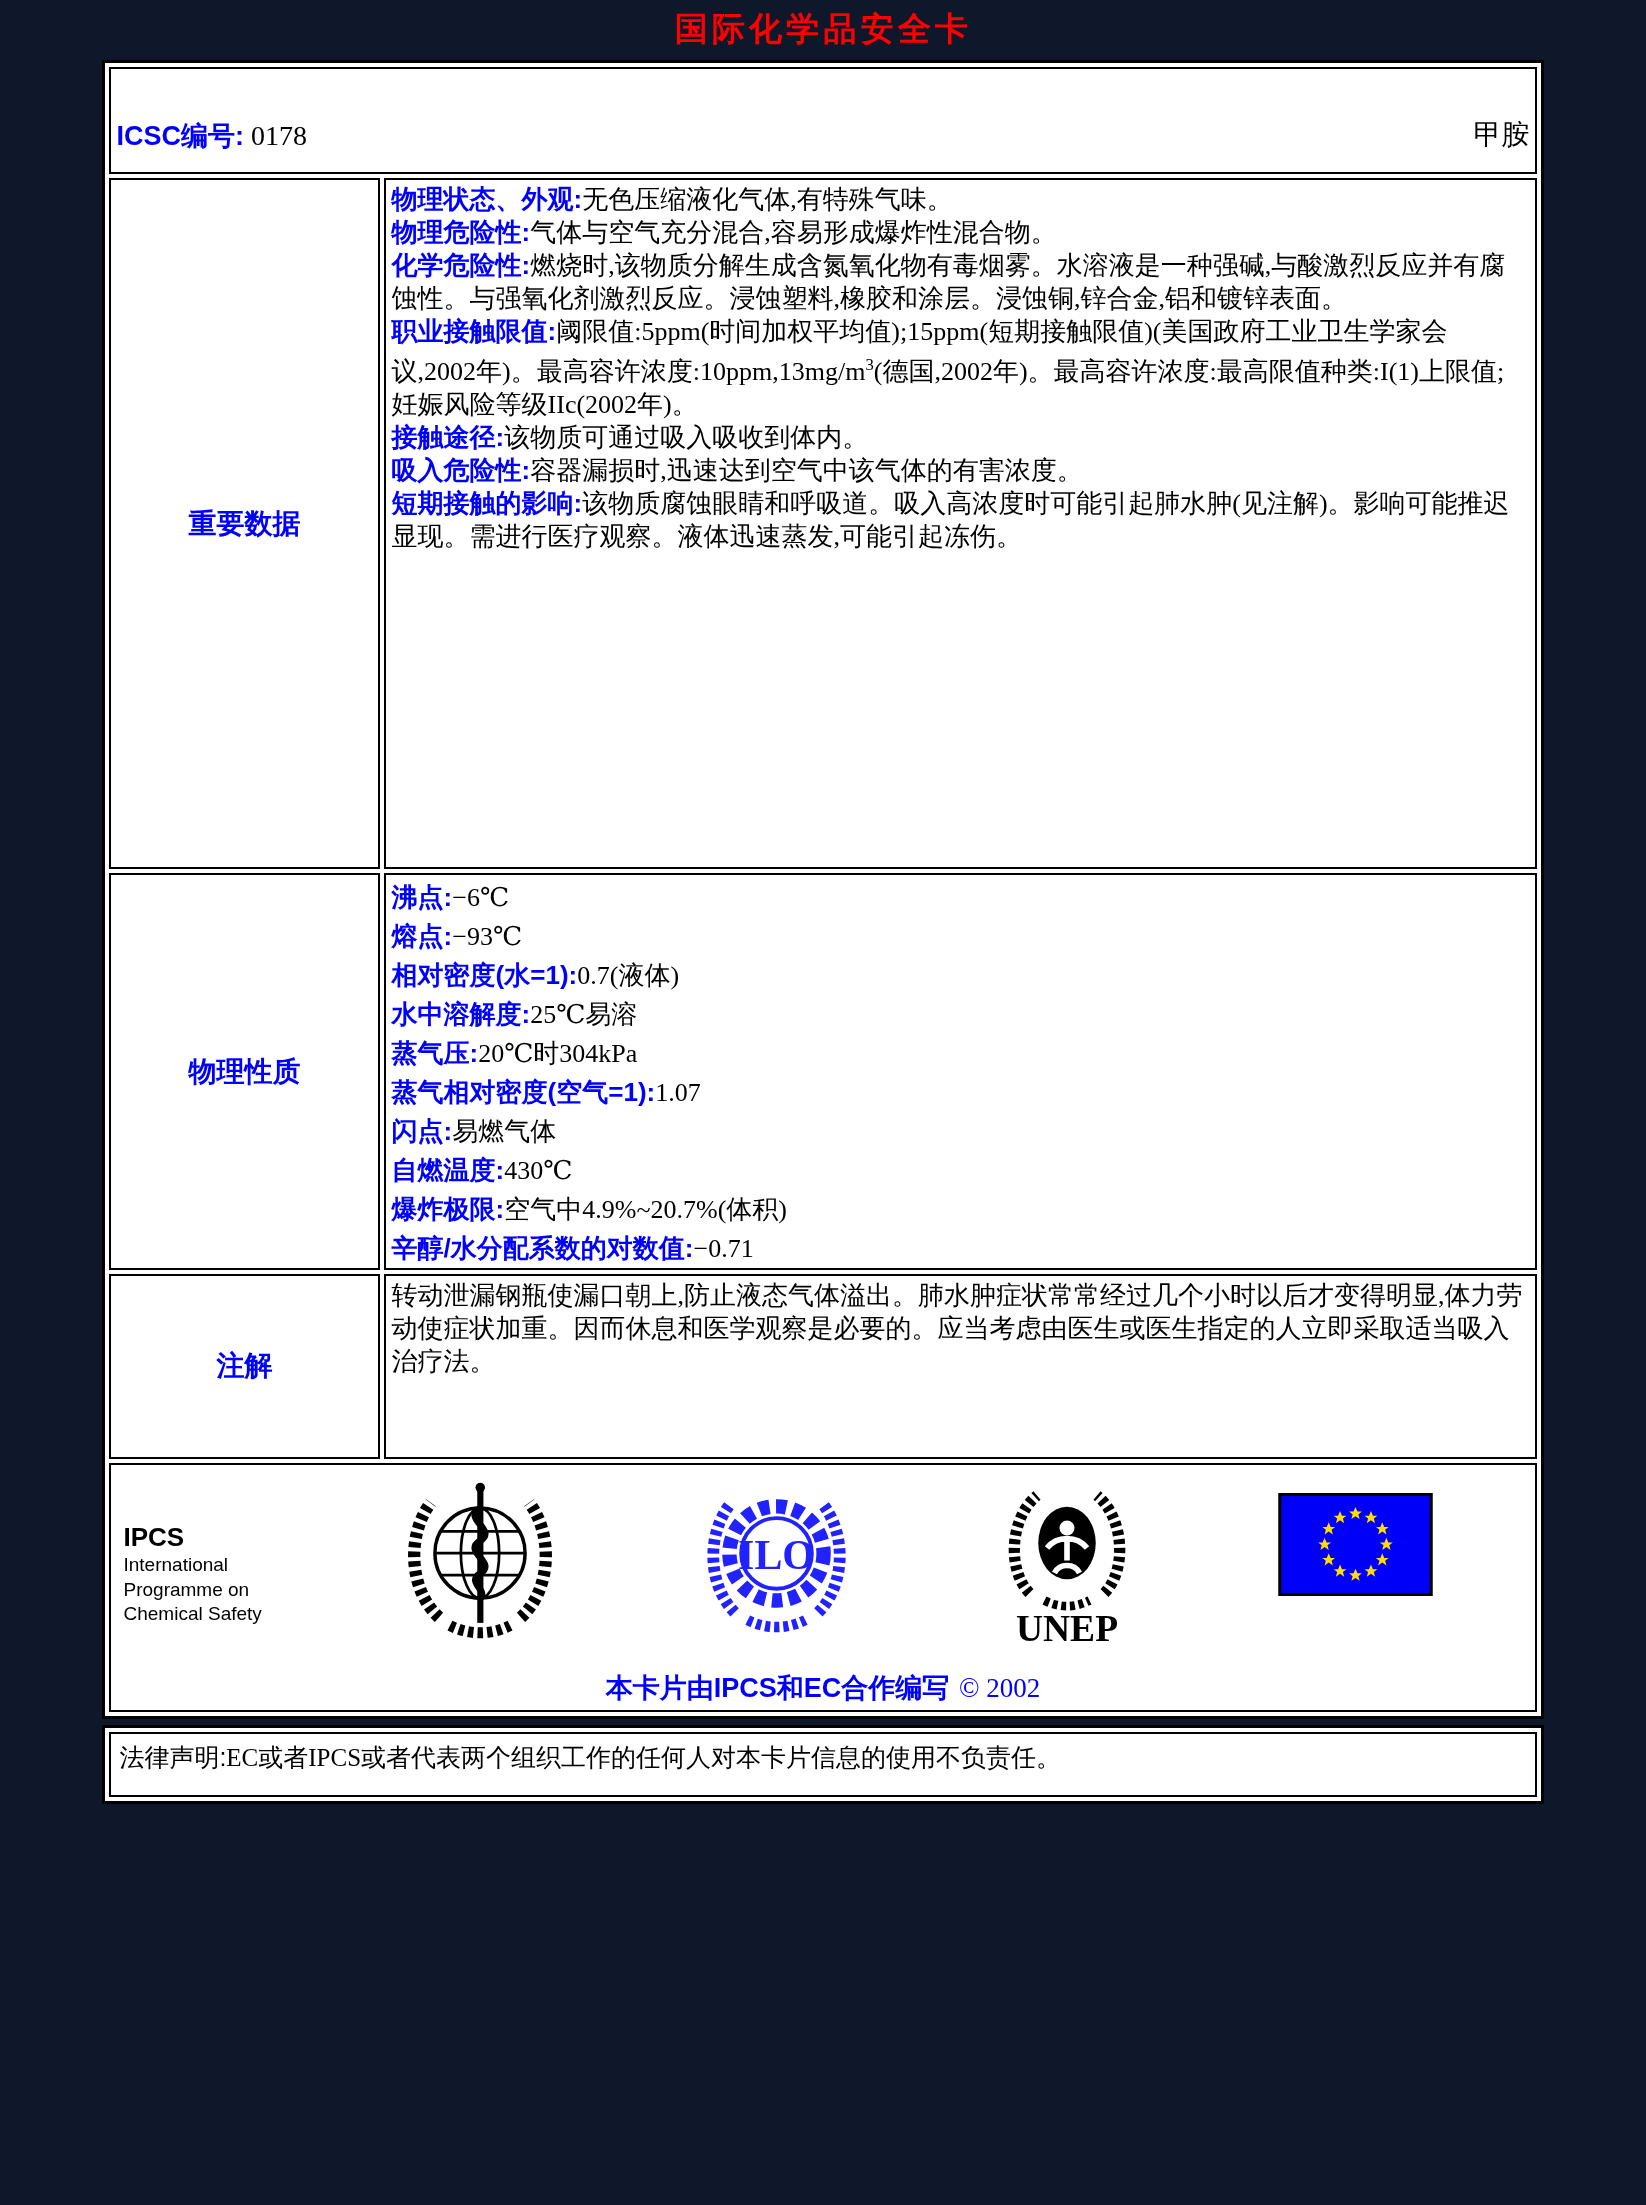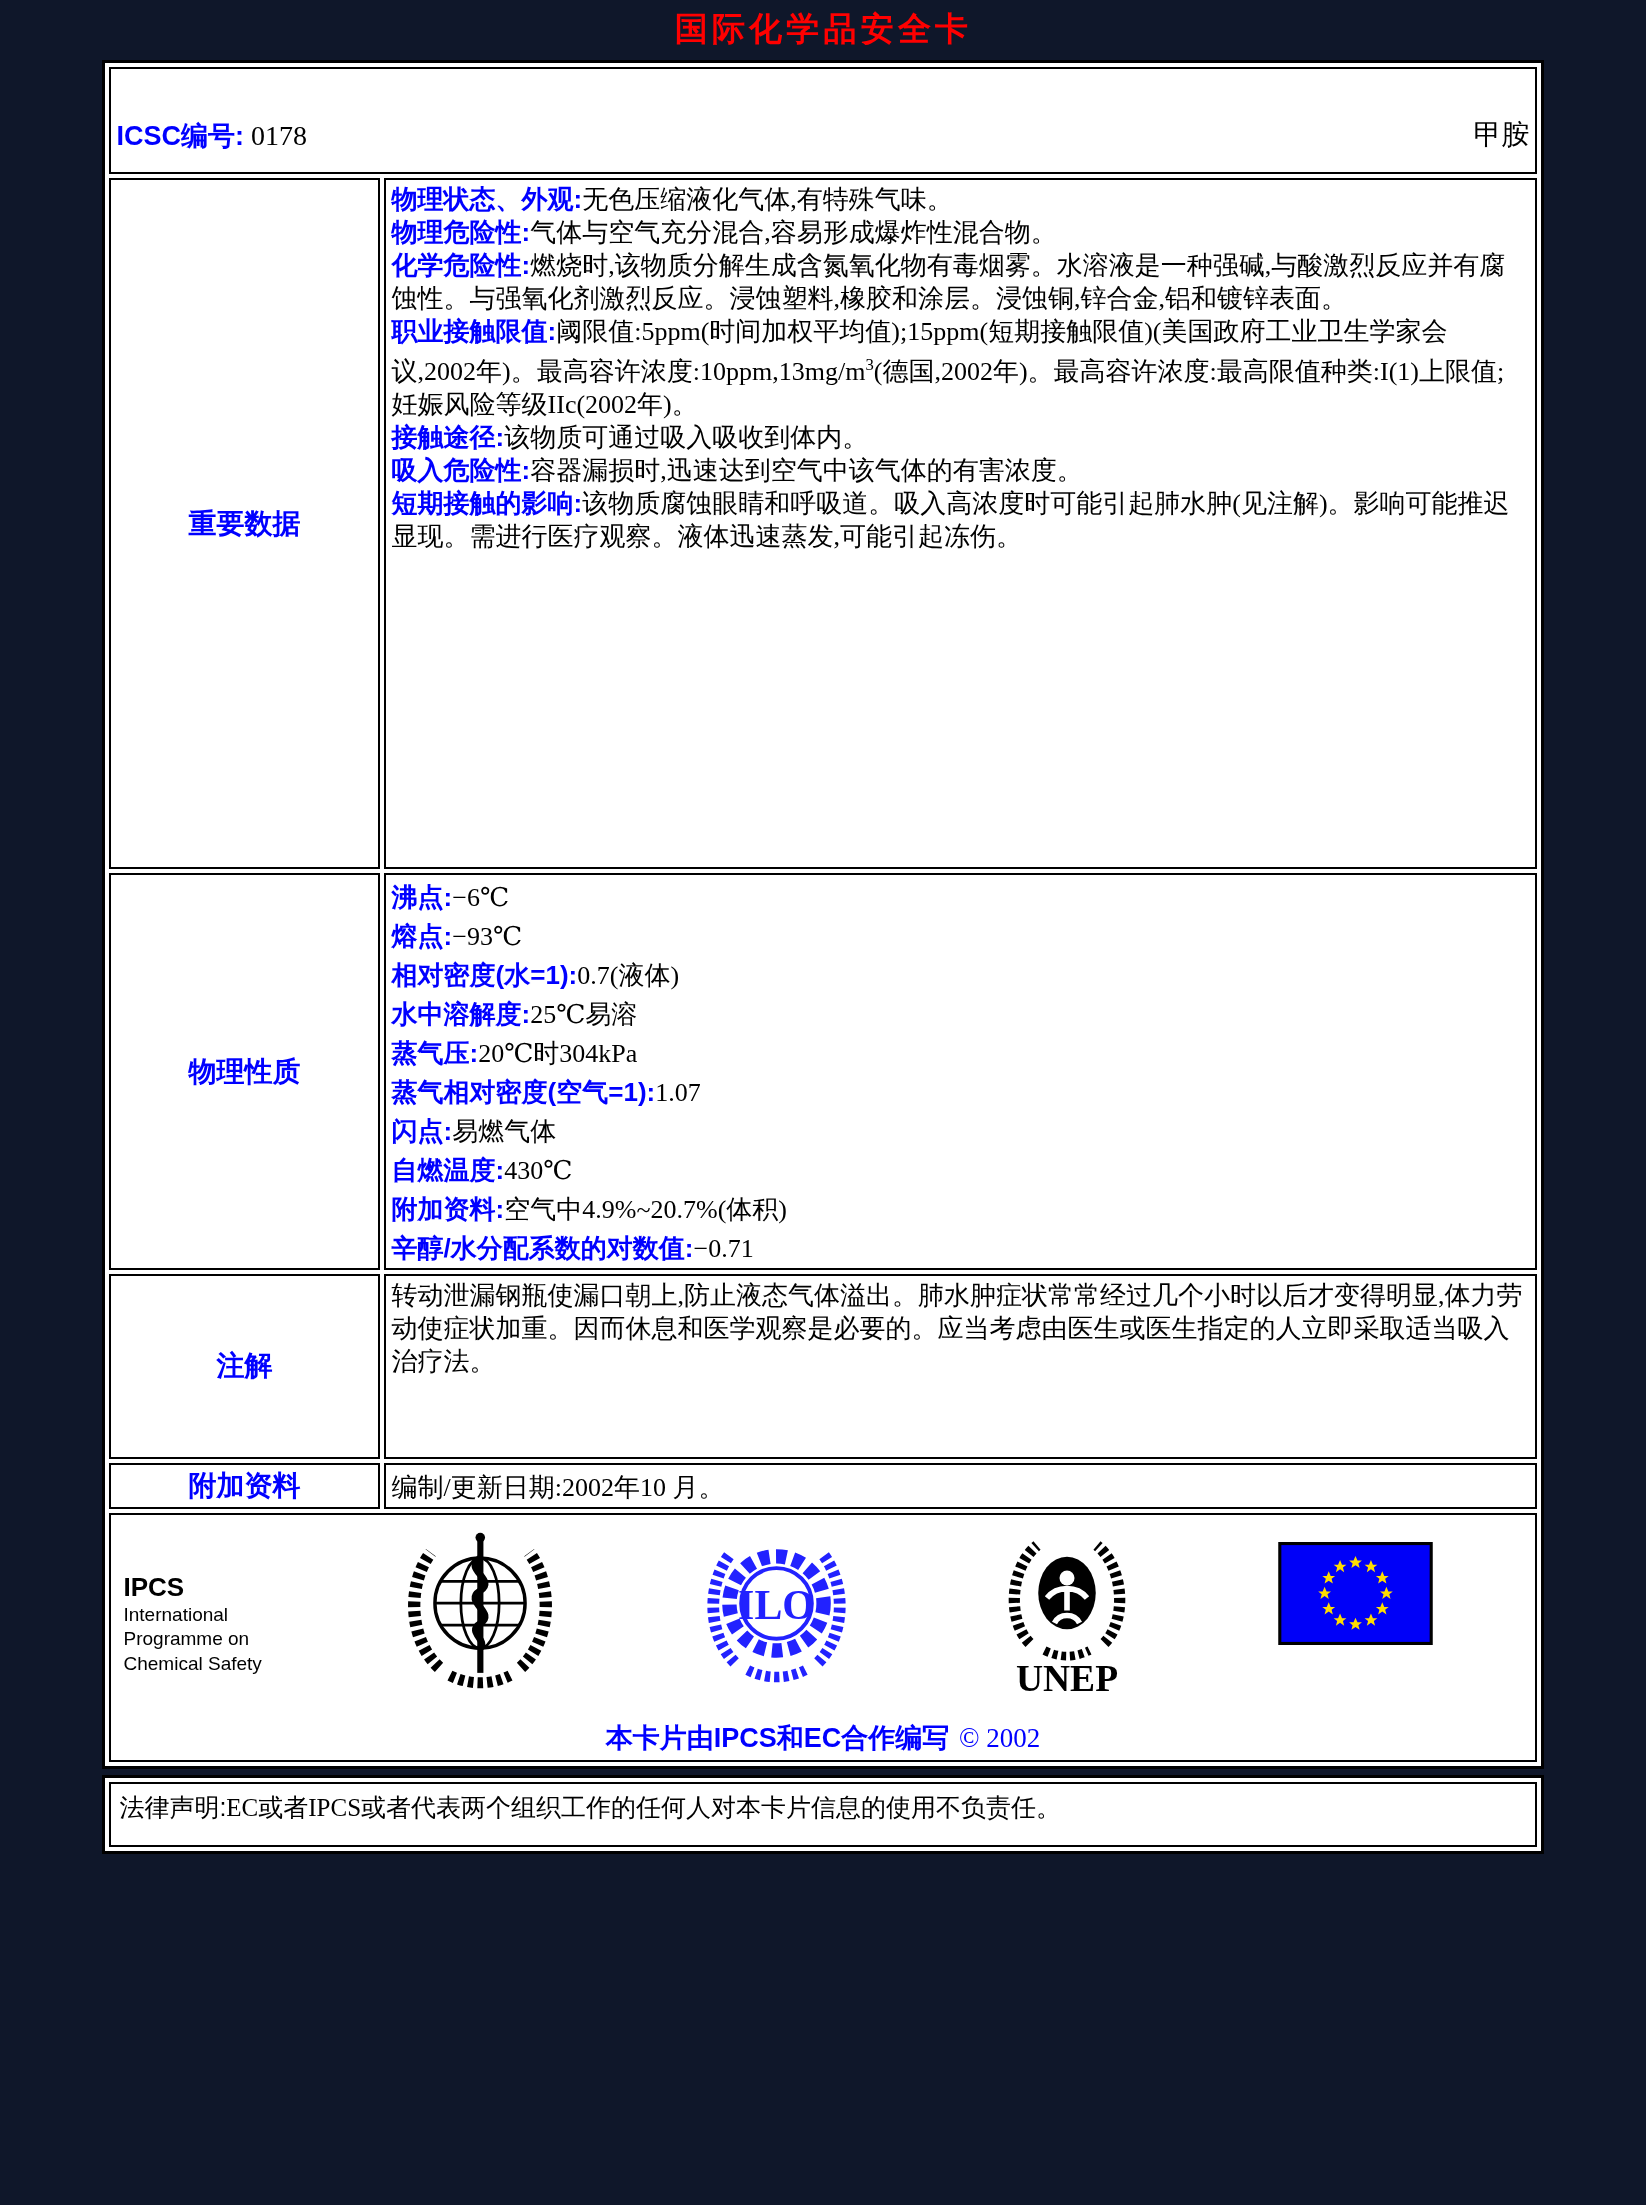--- a/index.html
+++ b/index.html
@@ -82,35 +82,31 @@
       <td class="lblcell">物理性质</td>
       <td class="ctcell">
         <div><span class="blab">沸点:</span><span>−6℃</span></div>
         <div><span class="blab">熔点:</span><span>−93℃</span></div>
         <div><span class="blab">相对密度(水=1):</span><span>0.7(液体)</span></div>
         <div><span class="blab">水中溶解度:</span><span>25℃易溶</span></div>
         <div><span class="blab">蒸气压:</span><span>20℃时304kPa</span></div>
         <div><span class="blab">蒸气相对密度(空气=1):</span><span>1.07</span></div>
         <div><span class="blab">闪点:</span><span>易燃气体</span></div>
         <div><span class="blab">自燃温度:</span><span>430℃</span></div>
-        <div><span class="blab">附加资料:</span><span>空气中4.9%~20.7%(体积)</span></div>
+        <div><span class="blab">爆炸极限:</span><span>空气中4.9%~20.7%(体积)</span></div>
         <div><span class="blab">辛醇/水分配系数的对数值:</span><span>−0.71</span></div>
       </td>
     </tr>
 
 
     <tr class="row-notes">
       <td class="lblcell">注解</td>
       <td class="ctcell">转动泄漏钢瓶使漏口朝上,防止液态气体溢出。肺水肿症状常常经过几个小时以后才变得明显,体力劳动使症状加重。因而休息和医学观察是必要的。应当考虑由医生或医生指定的人立即采取适当吸入治疗法。</td>
     </tr>
 
-    <tr class="row-add">
-      <td class="lblcell">附加资料</td>
-      <td class="ctcell">编制/更新日期:2002年10 月。</td>
-    </tr>
 
     <tr>
       <td class="ftcell" colspan="2">
         <div class="ft-top">
           <div class="ipcs-block">
             <div class="ipcs-abbr">IPCS</div>
             <div class="ipcs-line">International</div>
             <div class="ipcs-line">Programme on</div>
             <div class="ipcs-line">Chemical Safety</div>
           </div>

